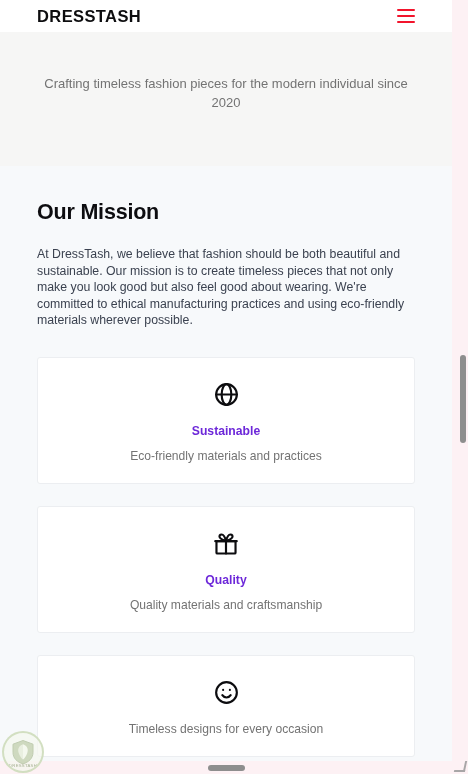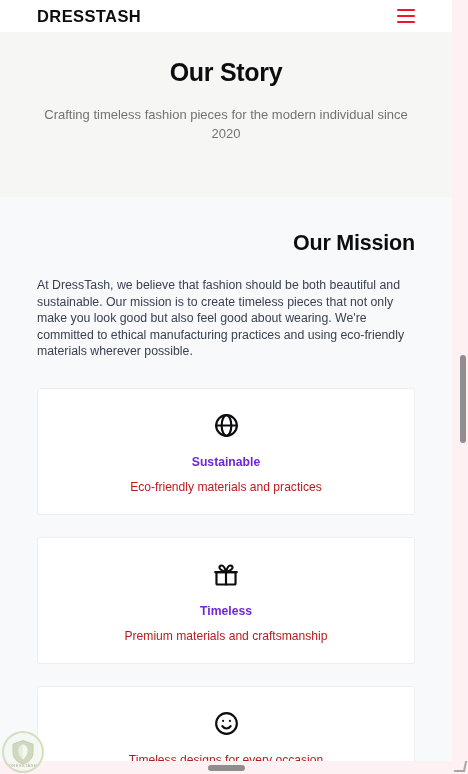--- a/index.html
+++ b/index.html
@@ -67,21 +67,21 @@
 
   
   .mission {
     background:#f7f9fb;
     padding:34px 37px 0 37px;
   }
   .mission h2 {
     font-size:21.5px;
     font-weight:bold;
     color:#0d0d10;
-    text-align:right;
+    text-align:left;
     letter-spacing:-0.2px;
     margin-bottom:21px;
   }
   .mission p.body {
     font-size:12.3px;
     line-height:16.5px;
     color:#3b4250;
     margin-bottom:28px;
   }
 
@@ -100,21 +100,21 @@
   }
   .card .icon-wrap svg { display:block; }
   .card h3 {
     font-size:12.2px;
     font-weight:bold;
     color:#6d28d9;
     margin-bottom:11px;
   }
   .card p {
     font-size:12.1px;
-    color:#b91c1c;
+    color:#737373;
   }
 
   
   .gutter {
     position:absolute; right:0; top:0;
     width:16px; height:774px;
     background:#fdf1f4;
   }
 
   
@@ -181,21 +181,20 @@
     <header class="site-header">
       <div class="brand">DRESSTASH</div>
       <button class="menu-btn">
         <i></i>
         <i></i>
         <i></i>
       </button>
     </header>
 
     <section class="hero">
-      <h1>Our Story</h1>
       <p>Crafting timeless fashion pieces for the modern individual since 2020</p>
     </section>
 
     <section class="mission">
       <h2>Our Mission</h2>
       <p class="body">At DressTash, we believe that fashion should be both beautiful and sustainable. Our mission is to create timeless pieces that not only make you look good but also feel good about wearing. We're committed to ethical manufacturing practices and using eco-friendly materials wherever possible.</p>
 
       <div class="cards">
 
         <div class="card">
@@ -213,22 +212,22 @@
         <div class="card">
           <div class="icon-wrap">
             <svg width="26" height="26" viewBox="0 0 24 24" fill="none" stroke="#0c0c0f" stroke-width="2" stroke-linecap="round" stroke-linejoin="round">
               <rect x="3.2" y="9.4" width="17.6" height="11.4" rx="0.8"></rect>
               <line x1="2.1" y1="9.4" x2="21.9" y2="9.4"></line>
               <line x1="12" y1="9.4" x2="12" y2="20.8"></line>
               <path d="M12 9.4C12 9.4 10.6 3.2 7.9 3.2C6.3 3.2 5.6 4.6 6.2 5.9C7.0 7.6 12 9.4 12 9.4Z"></path>
               <path d="M12 9.4C12 9.4 13.4 3.2 16.1 3.2C17.7 3.2 18.4 4.6 17.8 5.9C17.0 7.6 12 9.4 12 9.4Z"></path>
             </svg>
           </div>
-          <h3>Timeless</h3>
-          <p>Premium materials and craftsmanship</p>
+          <h3>Quality</h3>
+          <p>Quality materials and craftsmanship</p>
         </div>
 
         <div class="card">
           <div class="icon-wrap">
             <svg width="27" height="27" viewBox="0 0 24 24" fill="none" stroke="#0c0c0f" stroke-width="1.9" stroke-linecap="round">
               <circle cx="12" cy="12" r="9.2"></circle>
               <circle cx="9" cy="9.7" r="0.95" fill="#0c0c0f" stroke="none"></circle>
               <circle cx="15" cy="9.7" r="0.95" fill="#0c0c0f" stroke="none"></circle>
               <path d="M8.3 14.4C9.2 15.8 10.5 16.4 12 16.4C13.5 16.4 14.8 15.8 15.7 14.4"></path>
             </svg>

